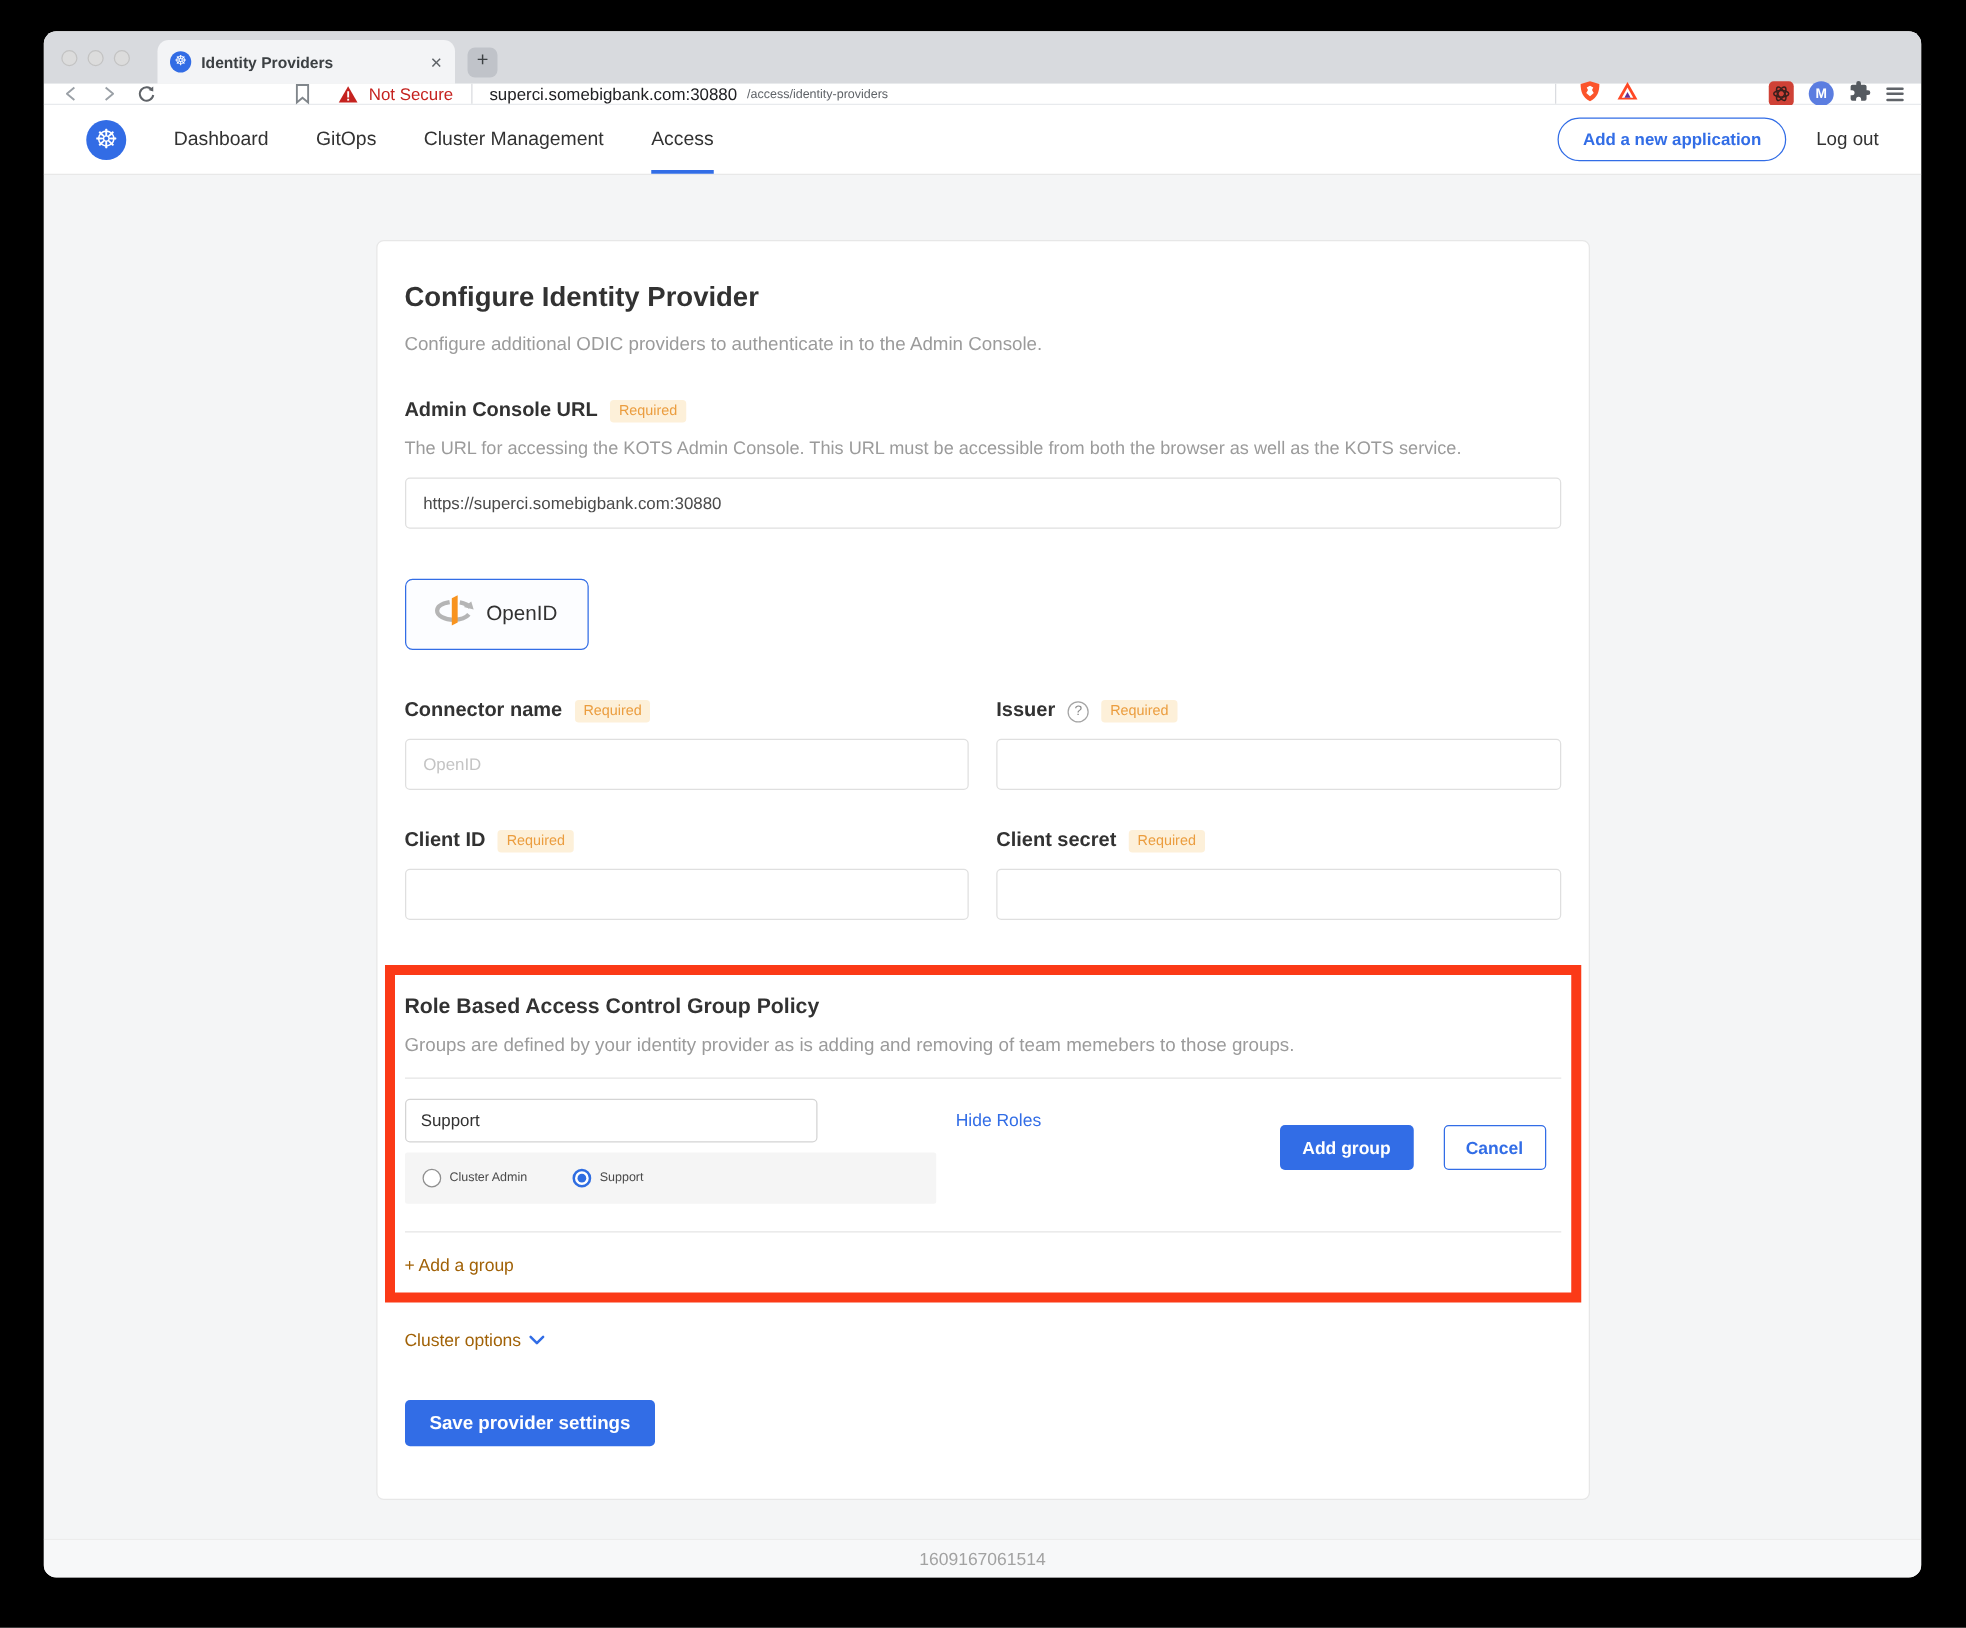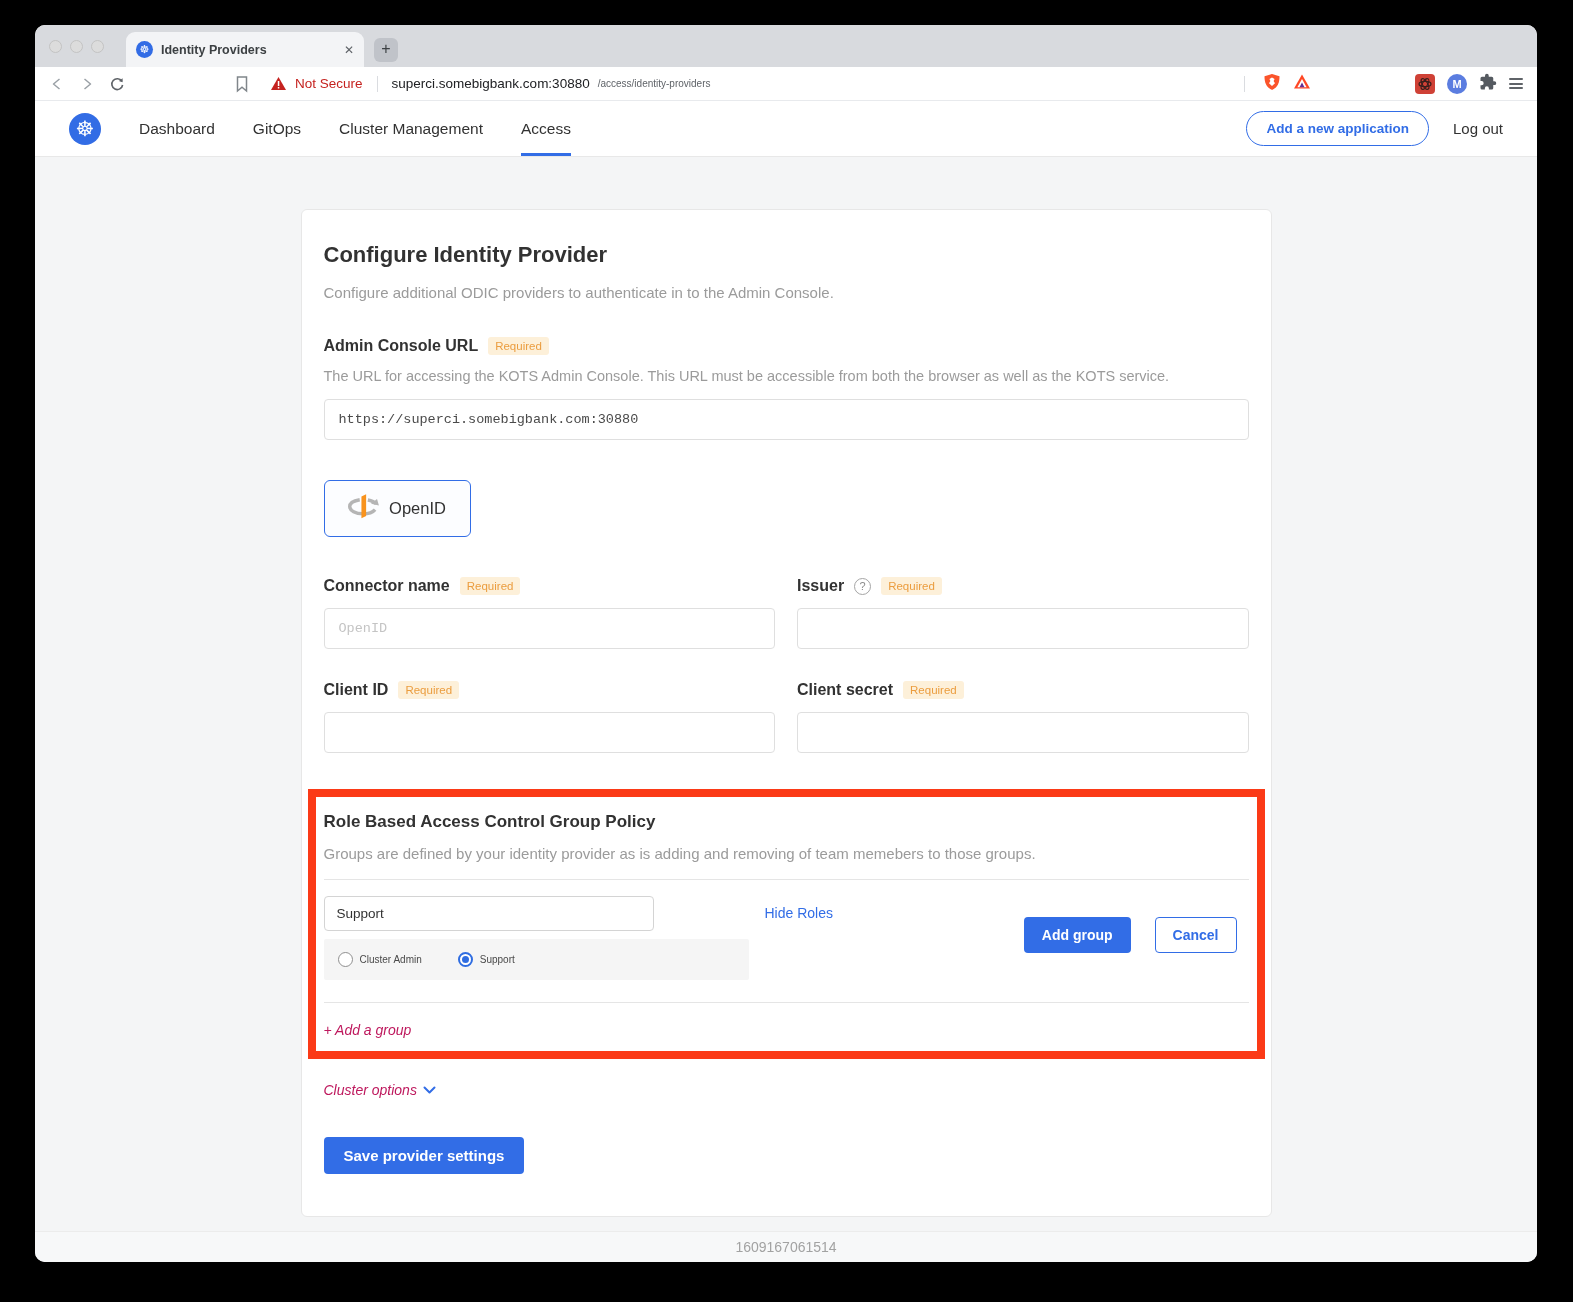--- a/index.html
+++ b/index.html
@@ -10,21 +10,21 @@
   
   .tabstrip { height:42px; background:#d8dade; display:flex; align-items:flex-end; padding-left:14px; flex:0 0 auto; }
   .lights { display:flex; gap:8px; align-items:center; height:42px; margin-right:22px; }
   .light { width:13px; height:13px; border-radius:50%; background:#dcdcdc; border:1px solid #c3c3c3; }
   .tab { width:238px; height:35px; background:#f3f4f6; border-radius:9px 9px 0 0; display:flex; align-items:center; padding:0 10px; gap:8px; }
   .tab-favicon { width:17px; height:17px; border-radius:50%; background:#326ce5; color:#fff; font-size:11px; line-height:17px; text-align:center; flex:0 0 auto; }
   .tab-title { font-size:12.5px; font-weight:bold; color:#3c4043; flex:1; white-space:nowrap; overflow:hidden; }
   .tab-close { color:#5f6368; font-size:12px; cursor:default; }
   .newtab-btn { width:24px; height:24px; margin:0 0 5px 10px; background:#c0c3c9; border-radius:6px; color:#3c4043; font-size:16px; line-height:22px; text-align:center; }
 
-  .toolbar { height:34px; background:#fff; border-bottom:1px solid #e8eaed; display:flex; align-items:center; padding:0 14px; gap:14px; flex:0 0 auto; }
+  .toolbar { height:17px; background:#fff; border-bottom:1px solid #e8eaed; display:flex; align-items:center; padding:0 14px; gap:14px; flex:0 0 auto; }
   .nav-ico { display:flex; align-items:center; }
   .urlarea { display:flex; align-items:center; gap:8px; margin-left:120px; flex:1; }
   .not-secure { color:#c5221f; font-size:13.5px; }
   .url-sep { width:1px; height:16px; background:#dadce0; margin:0 6px; }
   .url-host { color:#202124; font-size:13.5px; }
   .url-path { color:#5f6368; font-size:10px; }
   .toolbar-right { display:flex; align-items:center; gap:12px; }
   .ext-red { width:20px; height:20px; border-radius:4px; background:#cf4136; display:flex; align-items:center; justify-content:center; }
   .ext-m { width:20px; height:20px; border-radius:50%; background:#5b7de0; color:#fff; font-size:11px; font-weight:bold; text-align:center; line-height:20px; }
   .menu-ico span { display:block; width:14px; height:2px; background:#5f6368; margin:2.5px 0; border-radius:1px; }
@@ -42,21 +42,21 @@
 
   
   .main { flex:1; background:#f4f5f6; overflow:hidden; }
   .card { width:971px; margin:52px auto 0; background:#fff; border:1px solid #e7e7e7; border-radius:6px; padding:32px 22px 42px; }
   .card h1 { font-size:22px; color:#323232; margin-bottom:16px; }
   .subtitle { font-size:15px; color:#9b9b9b; margin-bottom:36px; }
   .label-row { display:flex; align-items:center; gap:10px; margin-bottom:13px; }
   .field-label { font-size:16px; font-weight:bold; color:#323232; }
   .req-badge { background:#fdf0d9; color:#eb9d3f; font-size:11.5px; padding:3px 7px; border-radius:3px; }
   .help-text { font-size:14.5px; color:#9b9b9b; margin-bottom:15px; }
-  .text-input { width:100%; height:41px; border:1px solid #dfdfdf; border-radius:4px; padding:0 14px; font-size:13.5px; color:#4a4a4a; font-family:Liberation Mono, monospace; outline:none; }
+  .text-input { width:100%; height:41px; border:1px solid #dfdfdf; border-radius:4px; padding:0 14px; font-size:13.5px; color:#4a4a4a; font-family:Liberation Sans, sans-serif; outline:none; }
   .text-input::placeholder { color:#c4c4c4; }
   .mb-40 { margin-bottom:40px; }
   .provider-tile { width:147px; height:57px; border:1px solid #326de6; background:#fcfdff; border-radius:6px; display:flex; align-items:center; justify-content:center; gap:9px; margin-bottom:40px; cursor:pointer; }
   .provider-name { font-size:16.5px; color:#323232; }
   .grid2 { display:grid; grid-template-columns:1fr 1fr; column-gap:22px; row-gap:0; }
   .field { margin-bottom:32px; }
   .help-circle { width:17px; height:17px; border:1px solid #a5a5a5; border-radius:50%; color:#8b8b8b; font-size:11px; line-height:15px; text-align:center; }
 
   
   .highlight { border:8px solid #fb3a17; margin:4px -16px 22px; padding:15px 8px 12px; }
@@ -69,21 +69,21 @@
   .roles-panel { background:#f5f5f5; border-radius:2px; padding:13px 14px; margin-top:8px; display:flex; gap:36px; }
   .radio-item { display:flex; align-items:center; gap:7px; font-size:10px; color:#4a4a4a; cursor:pointer; }
   .radio { width:15px; height:15px; border-radius:50%; border:1px solid #8f8f8f; background:#fff; position:relative; flex:0 0 auto; }
   .radio.checked { border:2px solid #2f6de1; }
   .radio.checked::after { content:""; position:absolute; inset:2px; border-radius:50%; background:#2f6de1; }
   .hide-roles { margin:9px 0 0 16px; font-size:14px; color:#326de6; cursor:pointer; }
   .group-actions { margin-left:auto; display:flex; gap:24px; margin-top:21px; margin-right:12px; }
   .btn-primary { background:#326de6; color:#fff; font-weight:bold; border:none; border-radius:4px; height:36px; padding:0 18px; font-size:14px; font-family:inherit; }
   .btn-outline { background:#fff; color:#326de6; font-weight:bold; border:1px solid #326de6; border-radius:4px; height:36px; padding:0 17px; font-size:14px; font-family:inherit; }
   .divider-mt { margin-top:22px; margin-bottom:18px; }
-  .link-blue { font-size:14px; color:#be185d; cursor:pointer; display:inline-flex; align-items:center; gap:6px;font-style:italic; }
+  .link-blue { font-size:14px; color:#a16207; cursor:pointer; display:inline-flex; align-items:center; gap:6px; }
   .adv-row { margin-bottom:38px; }
   .save-btn { background:#326de6; color:#fff; font-weight:bold; border:none; border-radius:4px; height:37px; padding:0 20px; font-size:15px; font-family:inherit; }
 
   
   .footer { height:31px; background:#f7f8f9; border-top:1px solid #ececec; display:flex; align-items:center; justify-content:center; flex:0 0 auto; }
   .footer span { color:#a2a2a2; font-size:14px; }
 </style>
 </head>
 <body>
 

